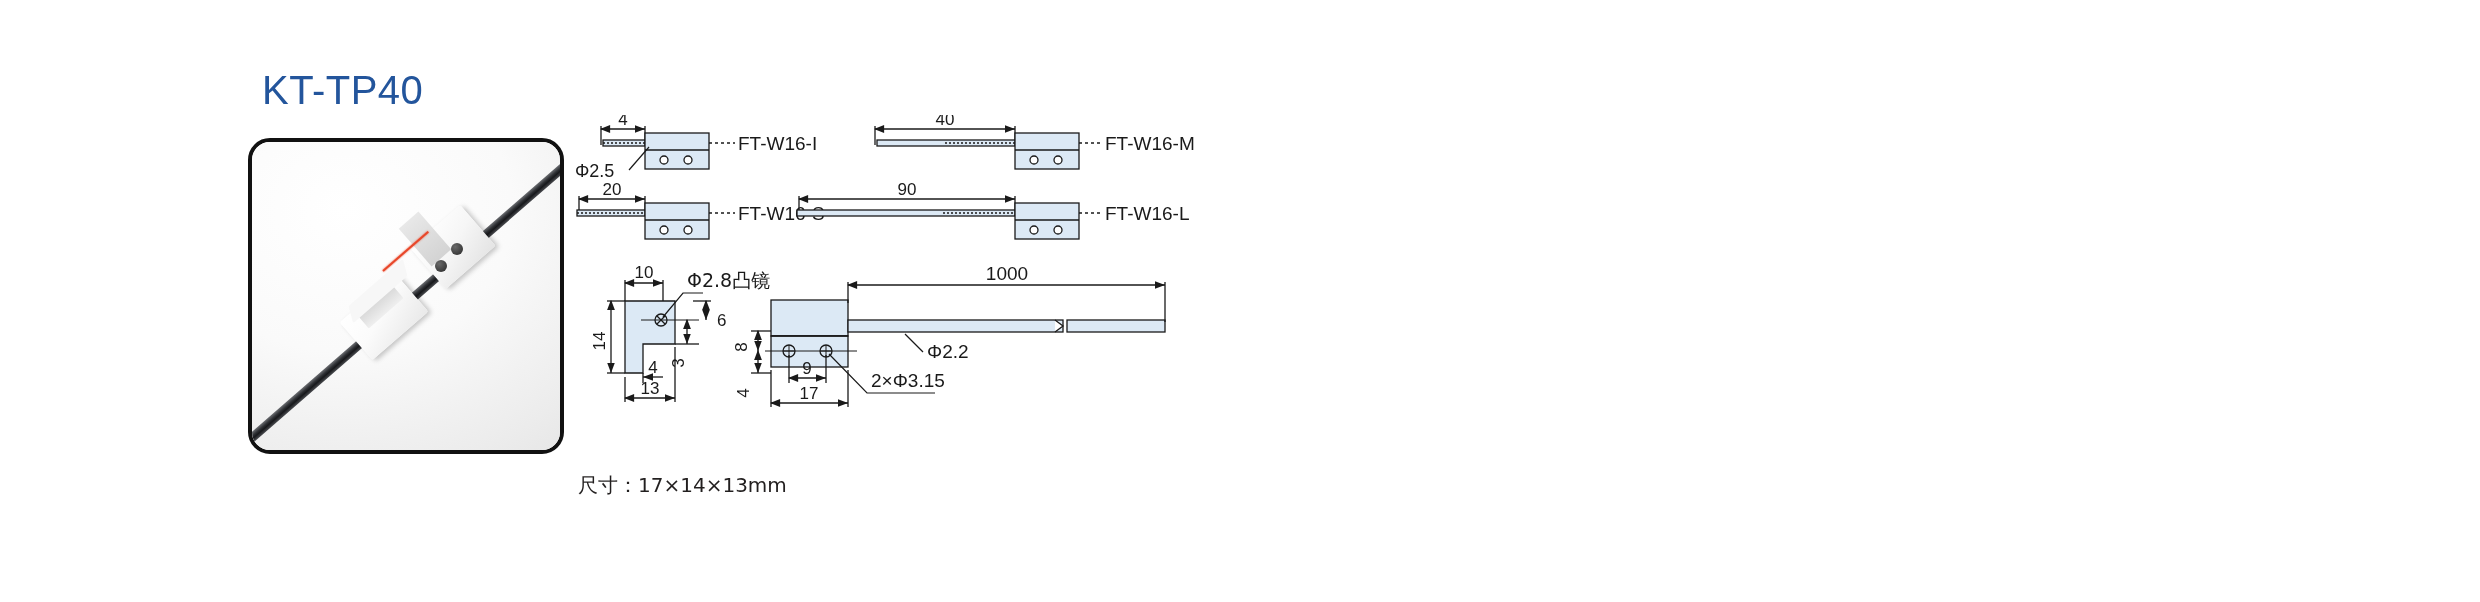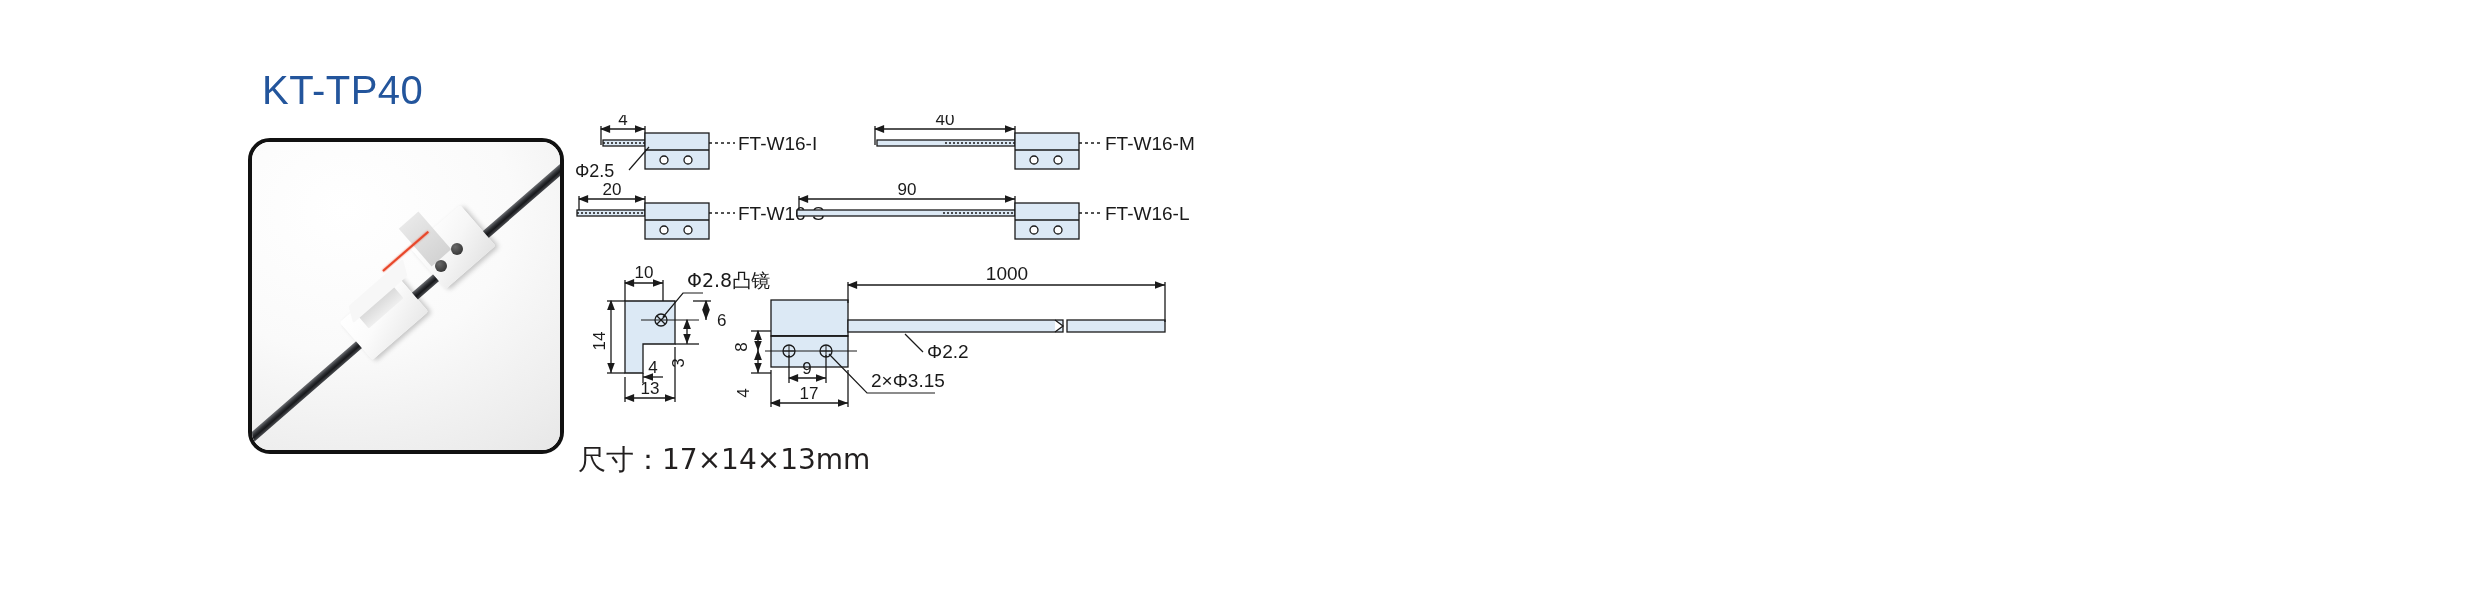--- a/index.html
+++ b/index.html
@@ -72,22 +72,22 @@
     background:#e8472a;transform:rotate(-41deg);transform-origin:0 50%;
     box-shadow:0 0 2px rgba(232,71,42,.9);
   }
 
   
   .drawing{position:absolute;left:575px;top:115px;width:620px;height:300px;}
   .drawing svg{display:block;}
 
   
   .specs{
-    position:absolute;left:578px;top:440px;
-    font-size:28px;line-height:1.45;color:#221f1f;
+    position:absolute;left:578px;top:471px;
+    font-size:20px;line-height:1.45;color:#221f1f;
     font-family:"DejaVu Sans","Liberation Sans",sans-serif;
     white-space:nowrap;
   }
   .specs div{margin:0;padding:0;}
 </style>
 </head>
 <body>
 
 <div class="page">
 

